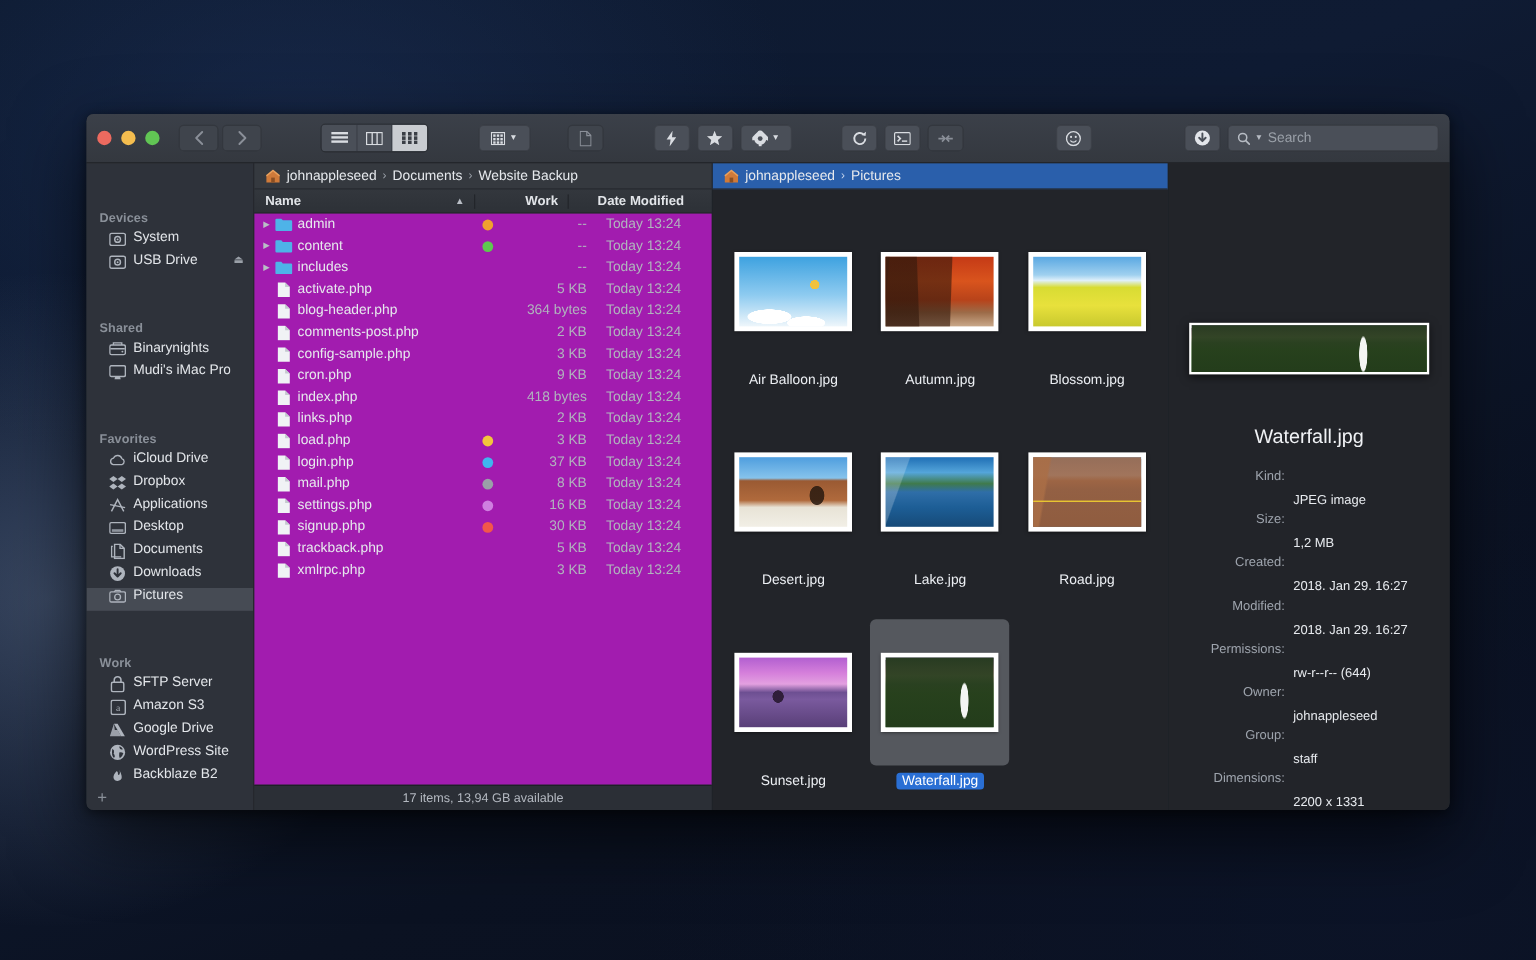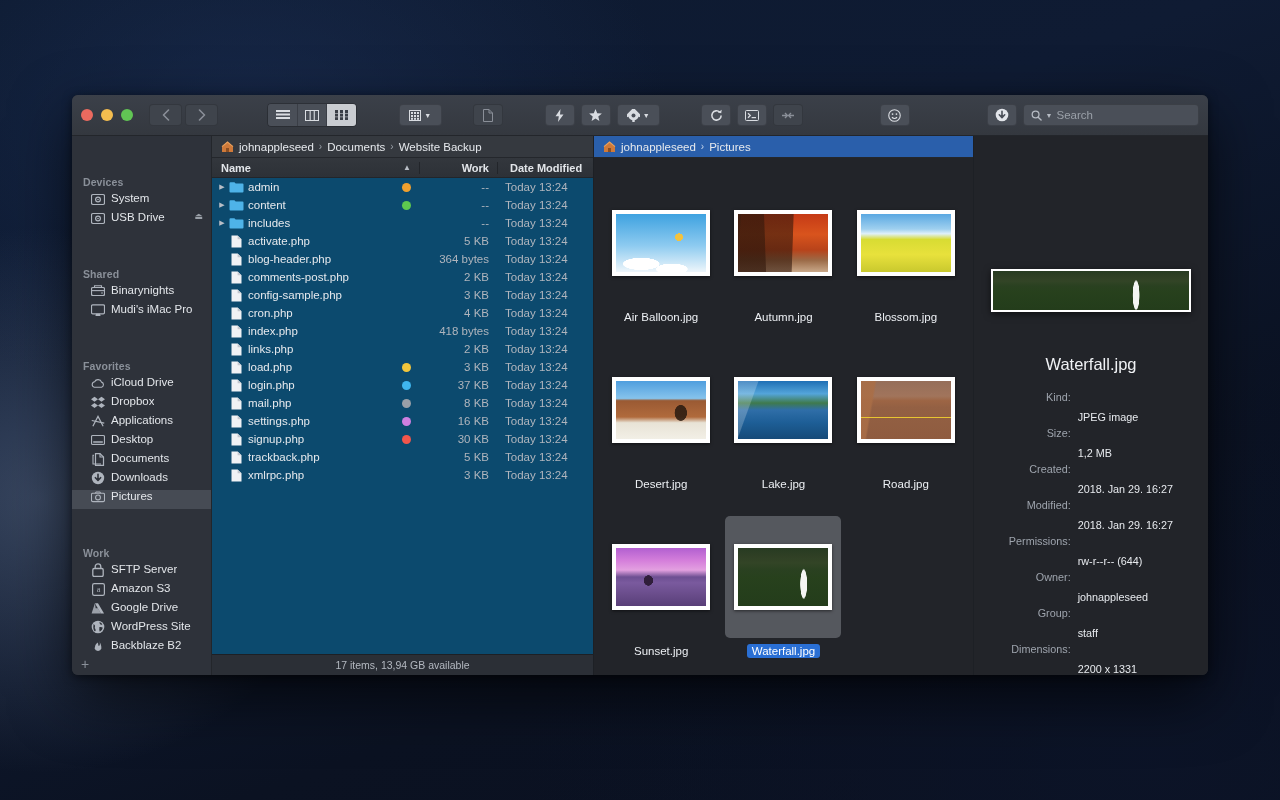--- a/index.html
+++ b/index.html
@@ -122,23 +122,23 @@
   .colhead {
     height:20px; flex:0 0 20px;
     background:linear-gradient(#33373d,#2d3137);
     border-bottom:1px solid #22252a;
     display:flex; align-items:center;
     font-size:11px; color:#e2e5e9; font-weight:bold;
   }
   .ch-name { flex:1; padding-left:9px; display:flex; align-items:center; }
   .ch-sort { margin-left:auto; margin-right:8px; font-size:8px; color:#b9bec6; }
   .ch-size { width:78px; text-align:right; padding-right:8px; border-left:1px solid #22252a; }
-  .ch-date { width:96px; padding-left:12px; border-left:1px solid #22252a; }
-
-  #filelist { flex:1; background:#0c4a6e; overflow:hidden; }
+  .ch-date { width:120px; padding-left:24px; border-left:1px solid #22252a; }
+
+  #filelist { flex:1; background:#a21caf; overflow:hidden; }
   .frow { height:18px; display:flex; align-items:center; font-size:11.5px; color:#e6e9ed; }
   .f-disc { width:16px; flex:0 0 16px; text-align:center; font-size:7px; color:#b9bec6; padding-left:4px; }
   .f-ico { width:17px; flex:0 0 17px; display:flex; align-items:center; justify-content:center; }
   .f-name { flex:1; white-space:nowrap; overflow:hidden; text-overflow:ellipsis; padding-left:3px; }
   .f-tag { width:26px; flex:0 0 26px; display:flex; align-items:center; justify-content:center; }
   .dot { width:9px; height:9px; border-radius:50%; }
   .f-size { width:78px; flex:0 0 78px; text-align:right; padding-right:8px; color:#b0b5bd; }
   .f-date { width:96px; flex:0 0 96px; padding-left:8px; color:#b0b5bd; }
 
   .statusbar {
@@ -701,21 +701,21 @@
           <div class="frow">
             <span class="f-disc"></span>
             <span class="f-ico">
               <svg width="11" height="13" viewBox="0 0 11 13">
                 <path d="M0.5 0.5 H6.6 L10.5 4.2 V12.5 H0.5 Z" fill="#f0f2f5"></path>
                 <path d="M6.6 0.5 V4.2 H10.5 Z" fill="#c3c8cf"></path>
               </svg>
             </span>
             <span class="f-name">cron.php</span>
             <span class="f-tag"></span>
-            <span class="f-size">4 KB</span>
+            <span class="f-size">9 KB</span>
             <span class="f-date">Today 13:24</span>
           </div>
           <div class="frow">
             <span class="f-disc"></span>
             <span class="f-ico">
               <svg width="11" height="13" viewBox="0 0 11 13">
                 <path d="M0.5 0.5 H6.6 L10.5 4.2 V12.5 H0.5 Z" fill="#f0f2f5"></path>
                 <path d="M6.6 0.5 V4.2 H10.5 Z" fill="#c3c8cf"></path>
               </svg>
             </span>

